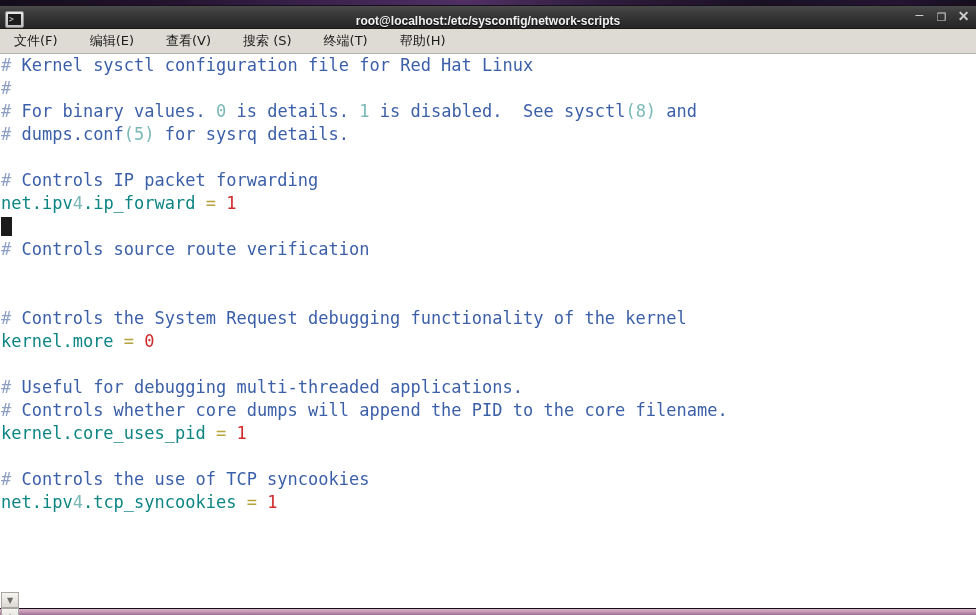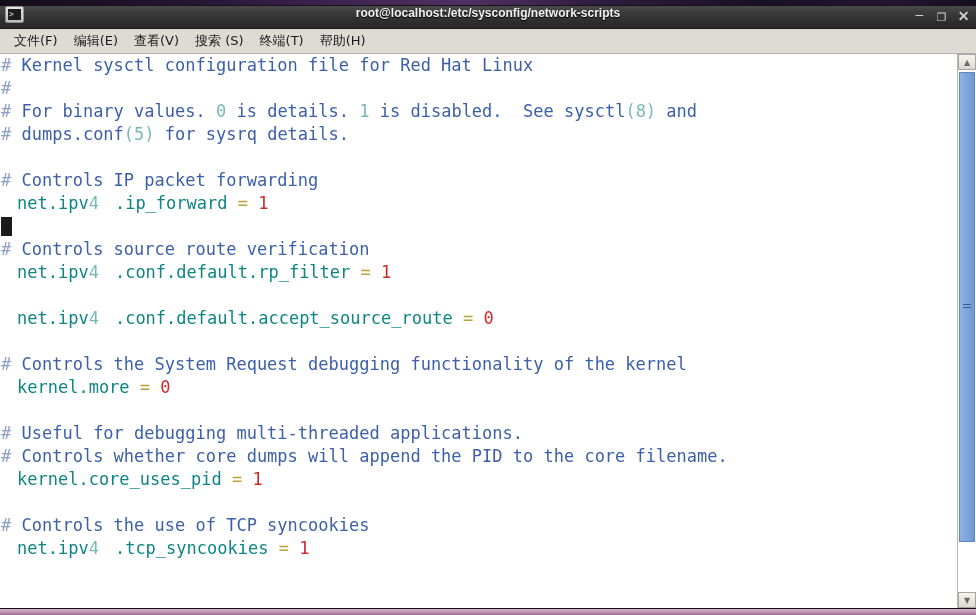--- a/index.html
+++ b/index.html
@@ -44,21 +44,21 @@
     box-shadow: 0 0 0 1px #15101a;
   }
 
   
   #titlebar {
     position: relative;
     height: 22px;
     background: linear-gradient(180deg,#4b4b4b 0%,#3b3b3b 30%,#2e2e2e 70%,#262626 100%);
     border-bottom: 1px solid #191919;
     display: flex;
-    align-items: flex-start;
+    align-items: flex-end;
   }
   #win-icon {
     width: 17px; height: 15px;
     margin-left: 5px;
     background: linear-gradient(180deg,#e8e8e8 0%,#bdbdbd 100%);
     border: 1px solid #8e8e8e;
     border-radius: 2px;
     position: relative;
     flex: 0 0 auto;
   }
@@ -115,54 +115,56 @@
 
   
   #menubar {
     height: 25px;
     background: #dedbd5;
     border-bottom: 1px solid #b3b0ab;
     display: flex;
     align-items: center;
     padding-left: 6px;
     box-sizing: border-box;
+    gap: 16px;
   }
   .menu-item {
     font: 13px "DejaVu Sans", sans-serif;
     color: #1b1b1b;
     padding: 2px 8px;
     cursor: default;
     white-space: nowrap;
   }
 
   
   #termwrap {
     position: relative;
     height: 554px;
     background: #ffffff;
     display: flex;
+    flex-direction: column;
   }
   #term {
     position: relative;
     flex: 1 1 auto;
     background: #ffffff;
     overflow: hidden;
     padding: 0;
   }
   .line {
     height: 23px;
     line-height: 23px;
     font: 17px/23px "DejaVu Sans Mono", monospace;
     white-space: pre;
     padding-left: 1px;
     letter-spacing: 0px;
   }
   .c-comment { color: #3b5fa8; }
   .c-hash    { color: #8e9fc4; }
-  .c-key     { color: #0d8585; margin-left: 16px; }
+  .c-key     { color: #0d8585; }
   .c-num     { color: #7ab8b8; }
   .c-eq      { color: #b8a43c; }
   .c-val     { color: #cf2b2b; }
   .cursor {
     display: inline-block;
     width: 11px;
     height: 19px;
     vertical-align: -4px;
     background: #1b1b1b;
   }
@@ -273,23 +275,21 @@
         <div id="term-lines">
             <div class="line"><span class="c-hash">#</span><span class="c-comment"> Kernel sysctl configuration file for Red Hat Linux</span></div>
             <div class="line"><span class="c-hash">#</span><span class="c-comment"></span></div>
             <div class="line"><span class="c-hash">#</span><span class="c-comment"> For binary values. </span><span class="c-num">0</span><span class="c-comment"> is details. </span><span class="c-num">1</span><span class="c-comment"> is disabled.  See sysctl</span><span class="c-num">(8)</span><span class="c-comment"> and</span></div>
             <div class="line"><span class="c-hash">#</span><span class="c-comment"> dumps.conf</span><span class="c-num">(5)</span><span class="c-comment"> for sysrq details.</span></div>
             <div class="line"><span>&nbsp;</span></div>
             <div class="line"><span class="c-hash">#</span><span class="c-comment"> Controls IP packet forwarding</span></div>
             <div class="line"><span class="c-key">net.ipv</span><span class="c-num">4</span><span class="c-key">.ip_forward</span><span> </span><span class="c-eq">=</span><span> </span><span class="c-val">1</span></div>
             <div class="line"><span class="cursor"></span></div>
             <div class="line"><span class="c-hash">#</span><span class="c-comment"> Controls source route verification</span></div>
-            <div class="line"><span class="c-key">net.ipv</span><span class="c-num">4</span><span class="c-key">.conf.default.rp_filter</span><span> </span><span class="c-eq">=</span><span> </span><span class="c-val">1</span></div>
-            <div class="line"><span>&nbsp;</span></div>
-            <div class="line"><span class="c-key">net.ipv</span><span class="c-num">4</span><span class="c-key">.conf.default.accept_source_route</span><span> </span><span class="c-eq">=</span><span> </span><span class="c-val">0</span></div>
+            <div class="line"><span>&nbsp;</span></div>
             <div class="line"><span>&nbsp;</span></div>
             <div class="line"><span class="c-hash">#</span><span class="c-comment"> Controls the System Request debugging functionality of the kernel</span></div>
             <div class="line"><span class="c-key">kernel.more</span><span> </span><span class="c-eq">=</span><span> </span><span class="c-val">0</span></div>
             <div class="line"><span>&nbsp;</span></div>
             <div class="line"><span class="c-hash">#</span><span class="c-comment"> Useful for debugging multi-threaded applications.</span></div>
             <div class="line"><span class="c-hash">#</span><span class="c-comment"> Controls whether core dumps will append the PID to the core filename.</span></div>
             <div class="line"><span class="c-key">kernel.core_uses_pid</span><span> </span><span class="c-eq">=</span><span> </span><span class="c-val">1</span></div>
             <div class="line"><span>&nbsp;</span></div>
             <div class="line"><span class="c-hash">#</span><span class="c-comment"> Controls the use of TCP syncookies</span></div>
             <div class="line"><span class="c-key">net.ipv</span><span class="c-num">4</span><span class="c-key">.tcp_syncookies</span><span> </span><span class="c-eq">=</span><span> </span><span class="c-val">1</span></div>

